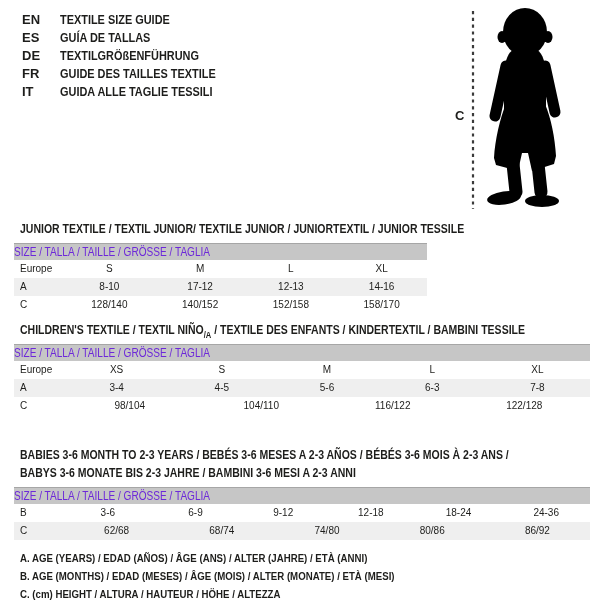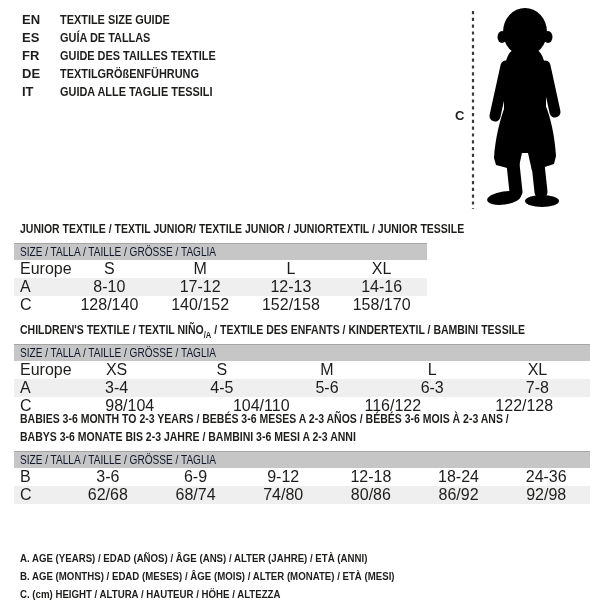--- a/index.html
+++ b/index.html
@@ -14,29 +14,29 @@
   .lang-row{display:flex;height:18px;line-height:18px;font-weight:bold;font-size:13px;}
   .lang-code{width:38px;flex:0 0 38px;}
   
   .measure-line{position:absolute;left:470px;top:10px;}
   .measure-label{position:absolute;left:455px;top:108px;font-weight:bold;font-size:13px;}
   .baby{position:absolute;left:482px;top:6px;}
   
   .table-block{position:absolute;left:14px;width:576px;}
   .block1{top:220px;}
   .block2{top:321px;}
-  .block3{top:410px;}
+  .block3{top:446px;}
   .tbl-title{margin-left:6px;height:18px;line-height:18px;font-weight:bold;font-size:12.5px;}
   .size-table{width:576px;margin-top:5px;}
   .block1 .size-table{width:413px;}
   .size-head{
     height:16px;line-height:16px;background:var(--bar,#c6c6c6);
-    border-top:1px solid #a6a6a6;padding-left:6px;font-size:12px;color:#0f172a;
+    border-top:1px solid #a6a6a6;font-size:12px;color:#6d28d9;
   }
-  .t-row{display:flex;height:18px;line-height:18px;font-size:16px;align-items:center;}
+  .t-row{display:flex;height:18px;line-height:18px;font-size:10px;align-items:center;}
   .t-row.shaded{background:var(--shade,#efefef);}
   .t-label{flex:0 0 50px;width:50px;padding-left:6px;box-sizing:border-box;}
   .t-cell{flex:1;text-align:center;}
   .sub{font-size:9px;vertical-align:sub;}
   
   .footnotes{position:absolute;left:20px;top:549px;}
   .footnote{height:18px;line-height:18px;font-weight:bold;font-size:11.5px;}
 </style>
 </head>
 <body>
@@ -46,26 +46,26 @@
   <div class="lang-list" id="lang-list">
       <div class="lang-row">
         <span class="lang-code">EN</span>
         <span class="lang-title condensed">TEXTILE SIZE GUIDE</span>
       </div>
       <div class="lang-row">
         <span class="lang-code">ES</span>
         <span class="lang-title condensed">GUÍA DE TALLAS</span>
       </div>
       <div class="lang-row">
+        <span class="lang-code">DE</span>
+        <span class="lang-title condensed">TEXTILGRÖßENFÜHRUNG</span>
+      </div>
+      <div class="lang-row">
         <span class="lang-code">FR</span>
         <span class="lang-title condensed">GUIDE DES TAILLES TEXTILE</span>
-      </div>
-      <div class="lang-row">
-        <span class="lang-code">DE</span>
-        <span class="lang-title condensed">TEXTILGRÖßENFÜHRUNG</span>
       </div>
       <div class="lang-row">
         <span class="lang-code">IT</span>
         <span class="lang-title condensed">GUIDA ALLE TAGLIE TESSILI</span>
       </div>
     </div>
 
   <svg class="measure-line" width="6" height="200" viewBox="0 0 6 200">
     <line x1="3" y1="1" x2="3" y2="199" stroke="#3a3a3a" stroke-width="2.2" stroke-dasharray="3.2 3.6"></line>
   </svg>
@@ -157,21 +157,20 @@
             <div class="t-cell">18-24</div>
             <div class="t-cell">24-36</div>
           </div>
           <div class="t-row shaded">
             <div class="t-label">C</div>
             <div class="t-cell">62/68</div>
             <div class="t-cell">68/74</div>
             <div class="t-cell">74/80</div>
             <div class="t-cell">80/86</div>
             <div class="t-cell">86/92</div>
-            <div class="t-cell">92/98</div>
           </div>
         </div>
       </div>
     </div>
 
   <div class="footnotes" id="footnotes">
       <div class="footnote"><span class="condensed">A. AGE (YEARS) / EDAD (AÑOS) / ÂGE (ANS) / ALTER (JAHRE) / ETÀ (ANNI)</span></div>
       <div class="footnote"><span class="condensed">B. AGE (MONTHS) / EDAD (MESES) / ÂGE (MOIS) / ALTER (MONATE) / ETÀ (MESI)</span></div>
       <div class="footnote"><span class="condensed">C. (cm) HEIGHT / ALTURA / HAUTEUR / HÖHE / ALTEZZA</span></div>
     </div>

